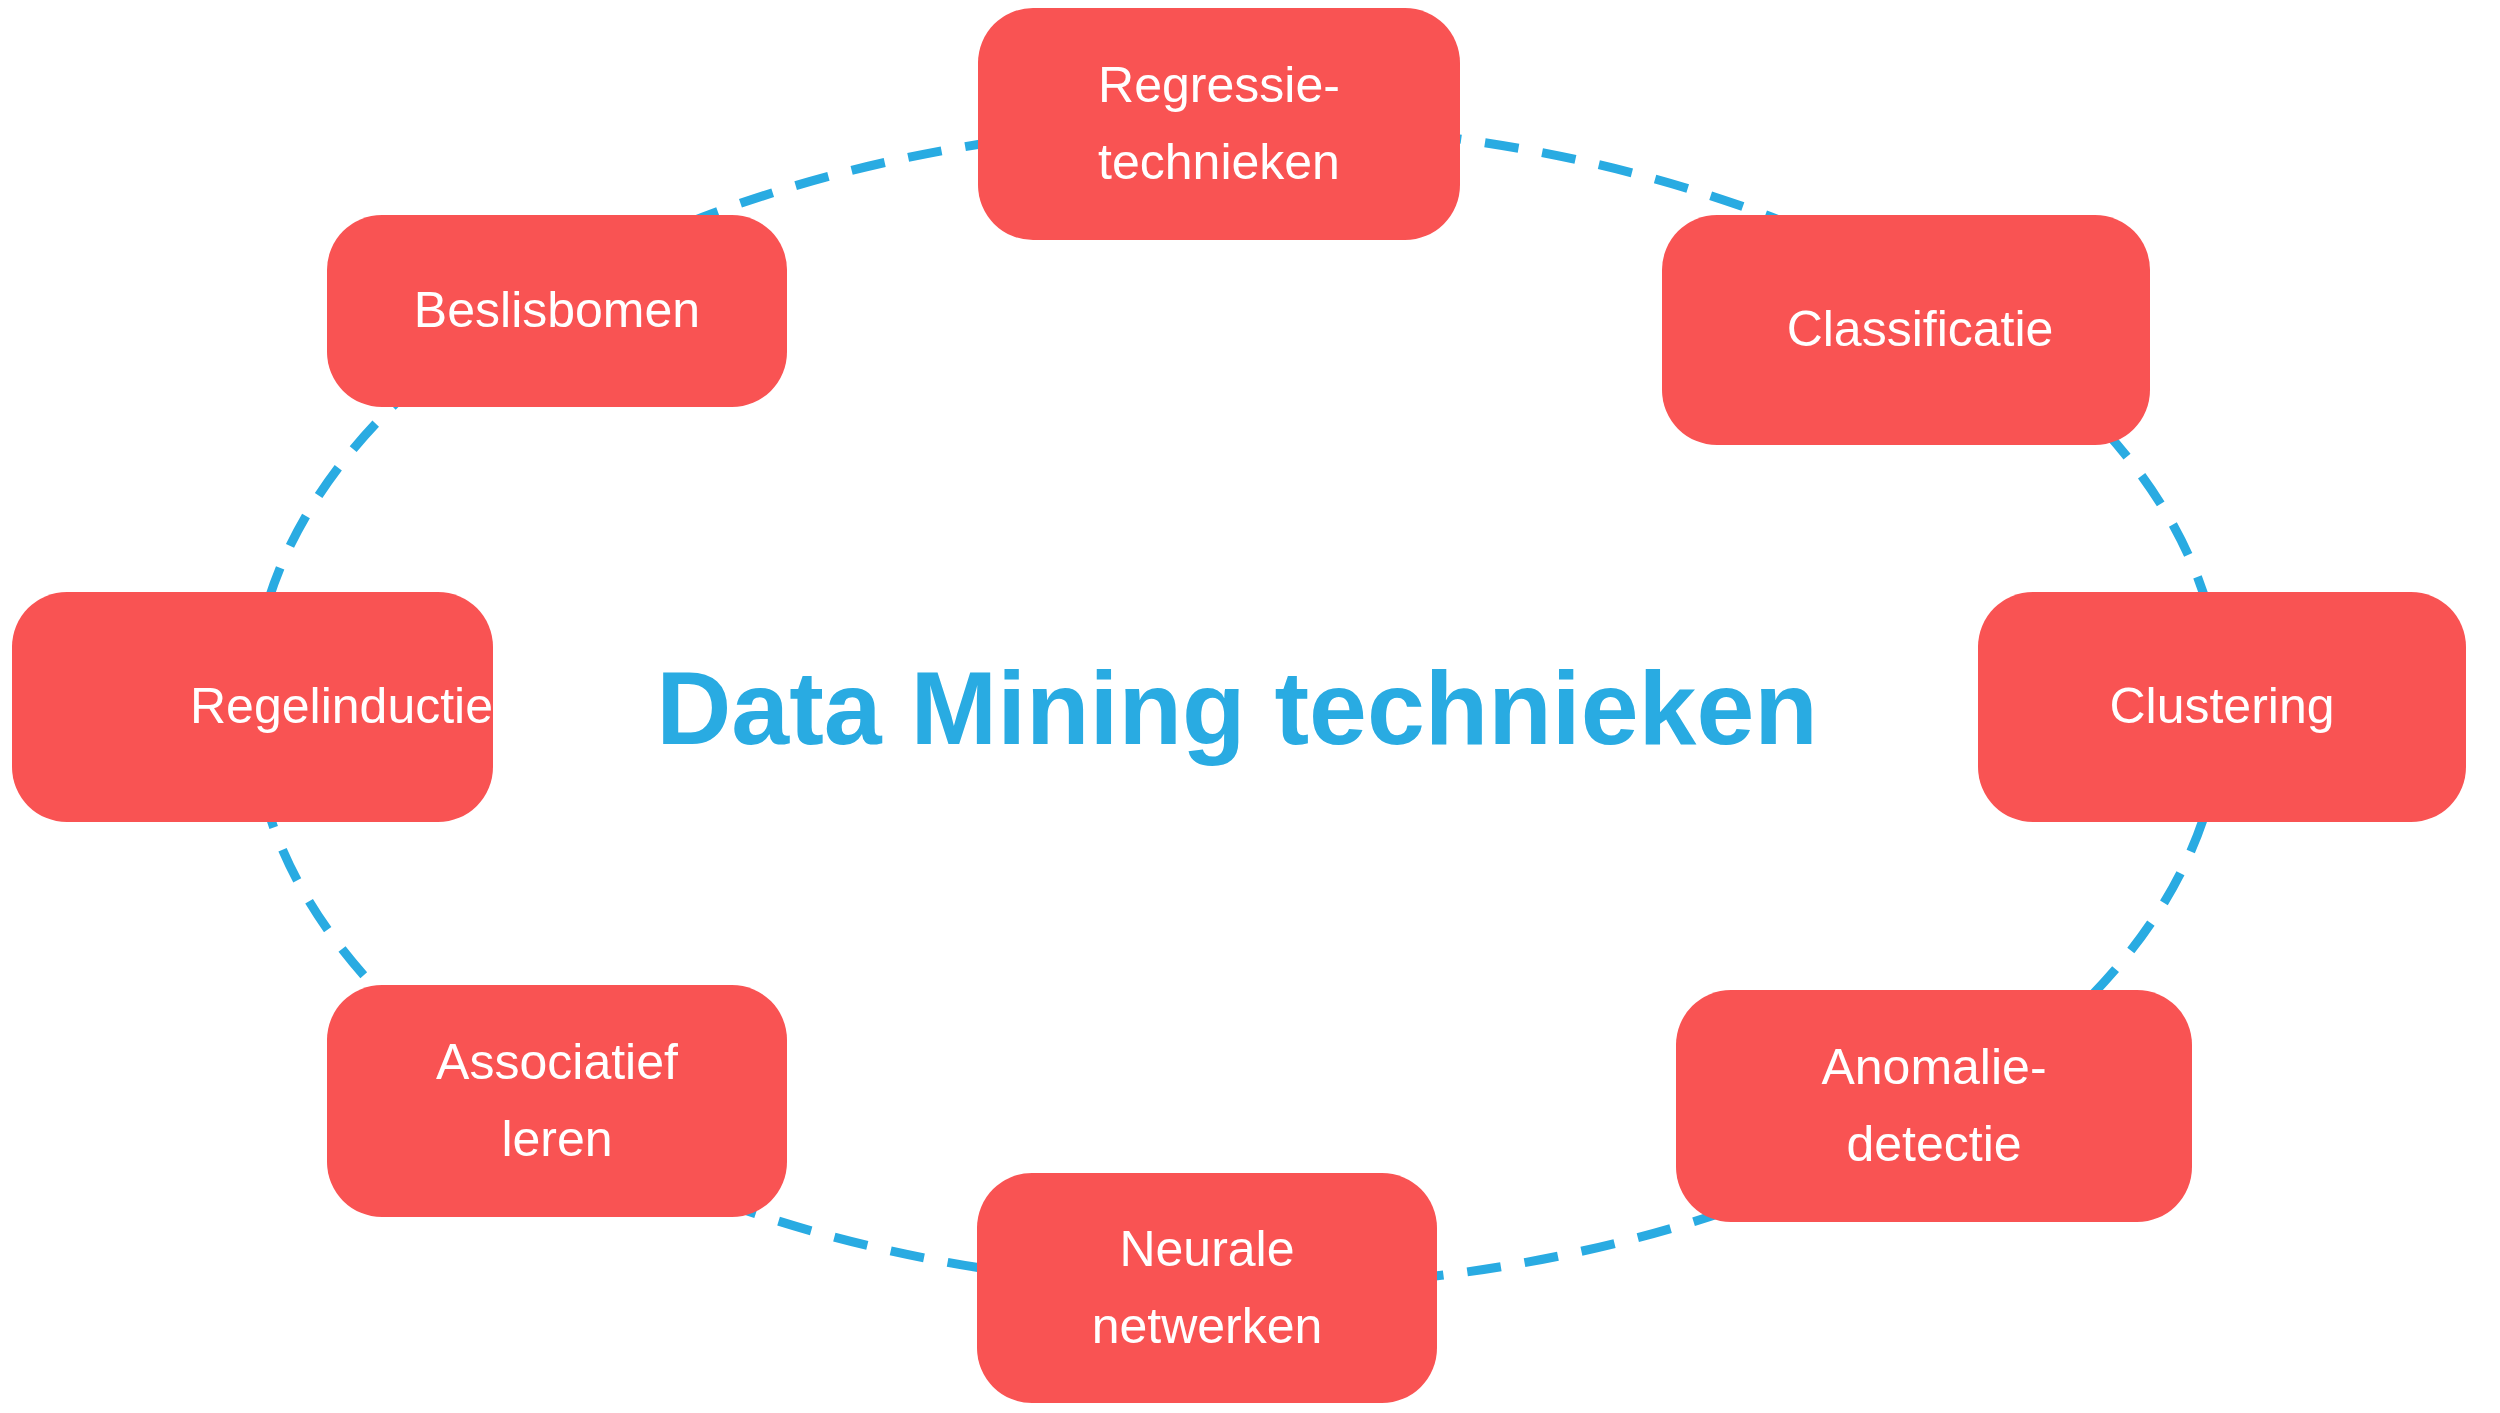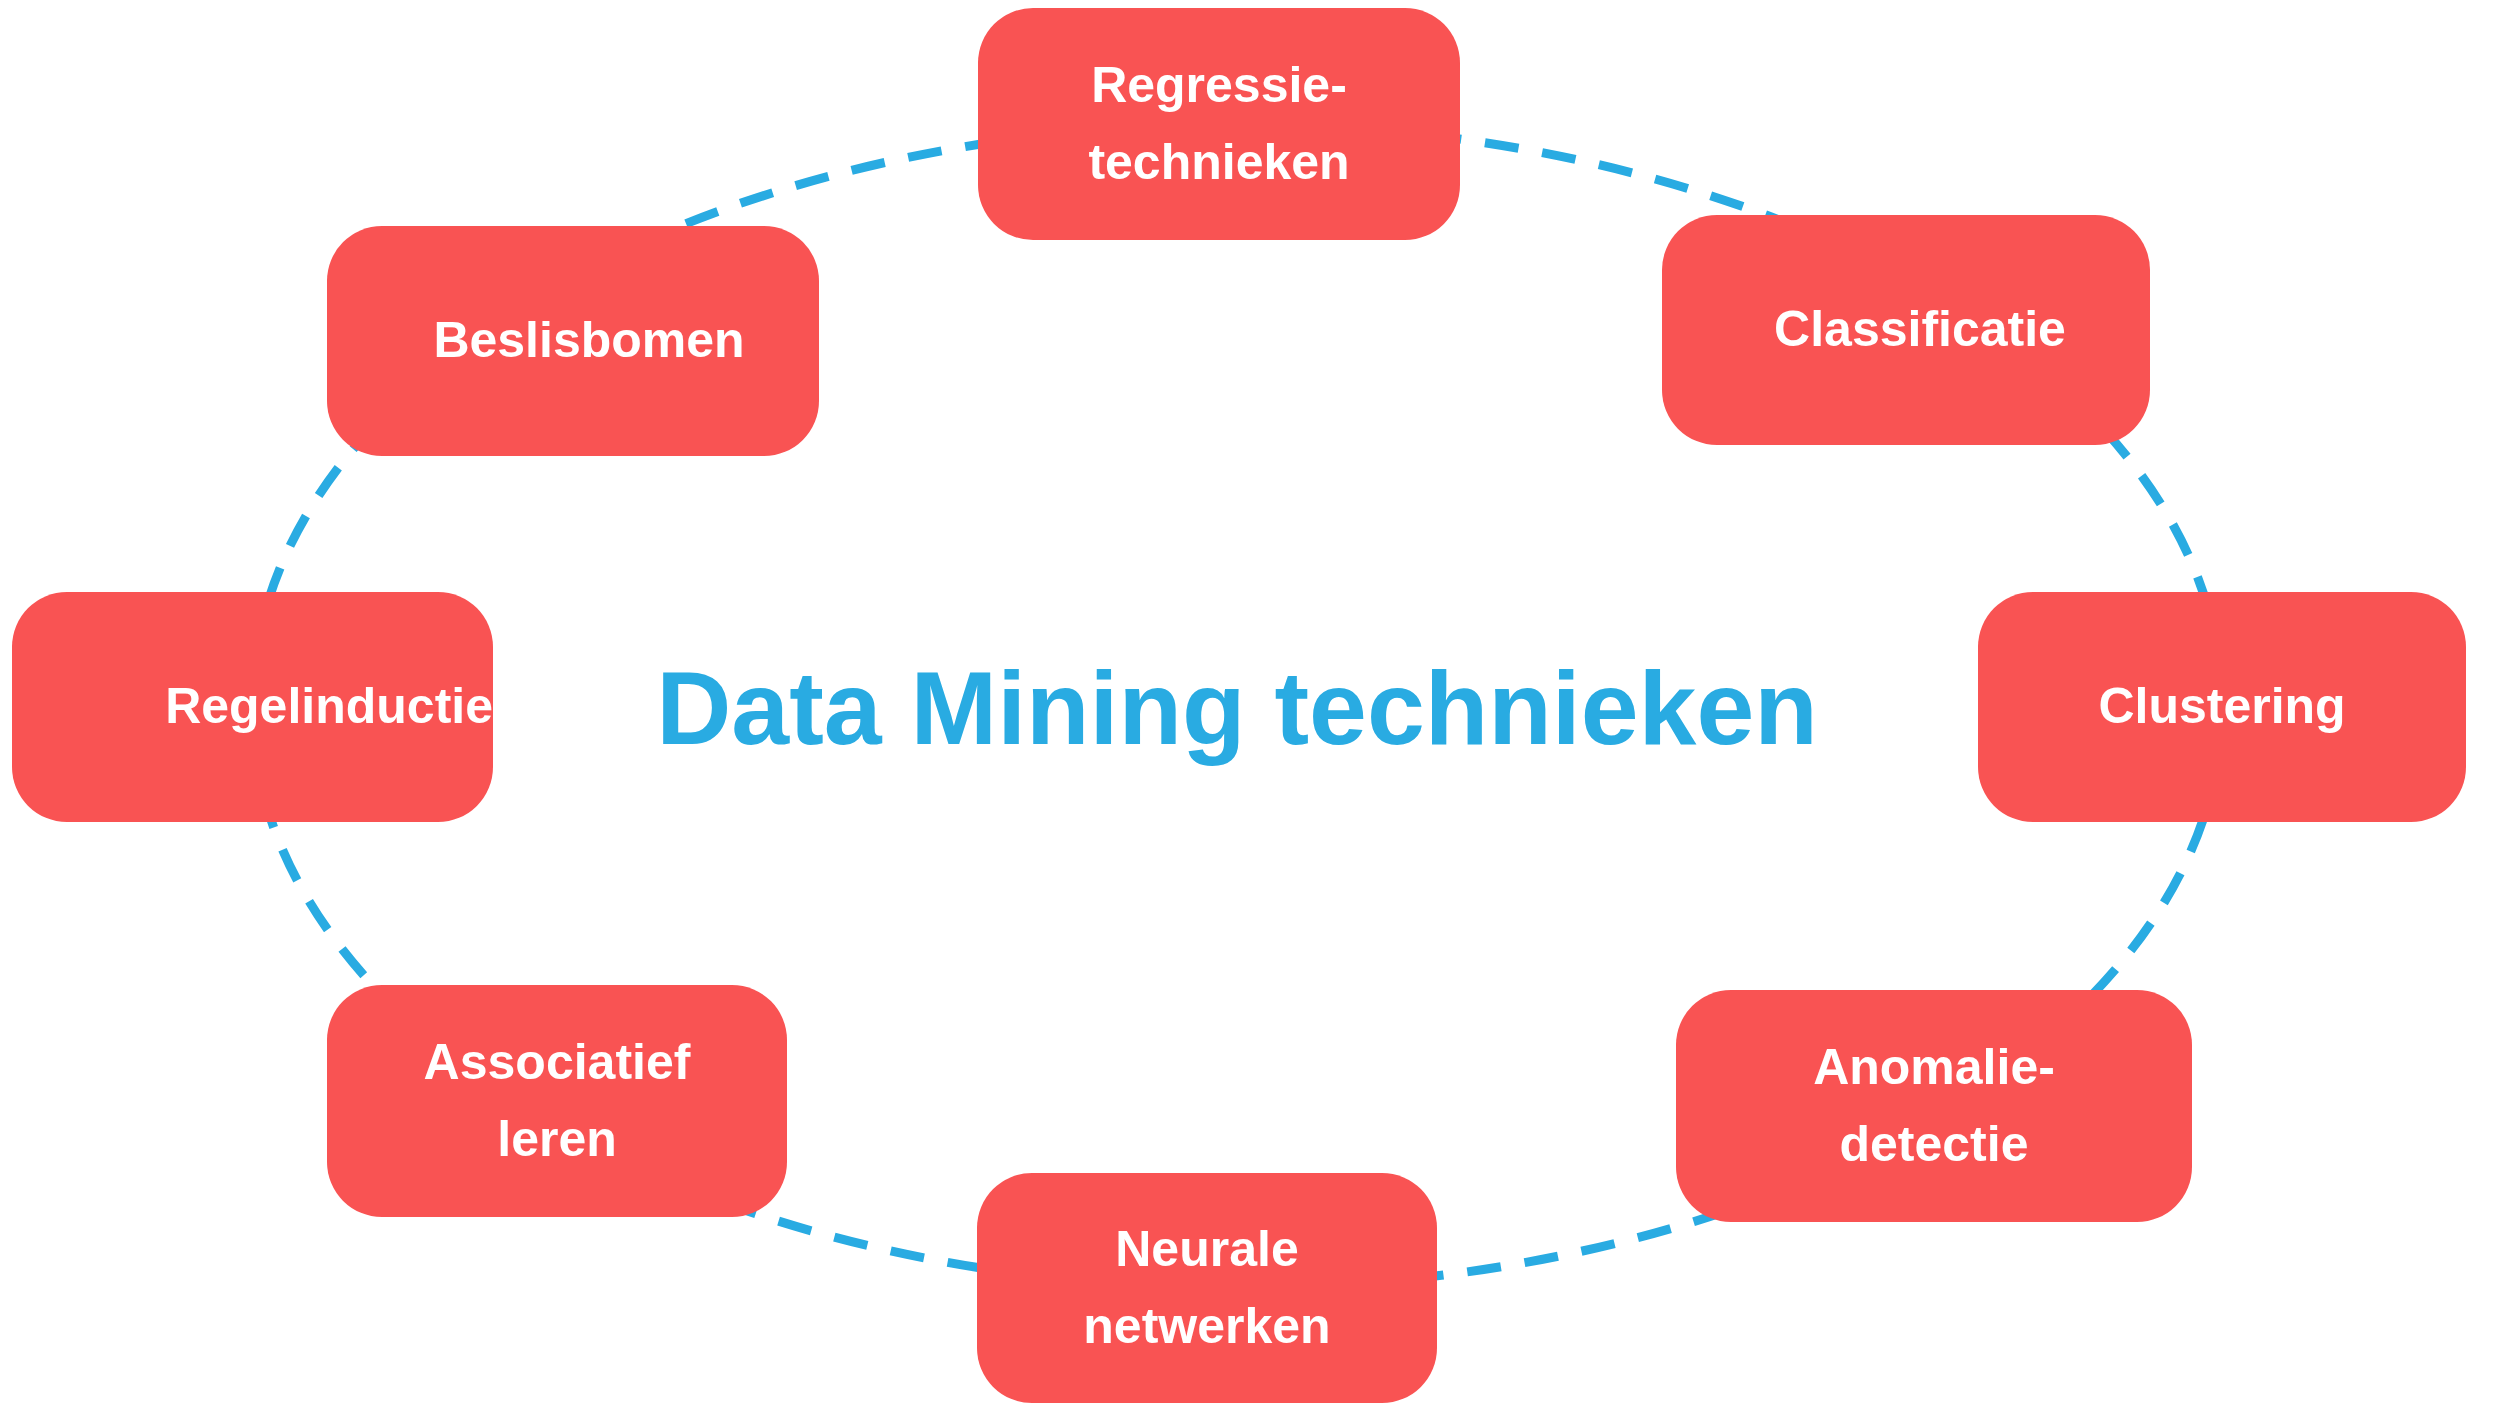--- a/index.html
+++ b/index.html
@@ -33,30 +33,29 @@
     background: var(--node-fill, #f95353);
     color: var(--node-text, #ffffff);
     border-radius: 55px;
     display: flex;
     align-items: center;
     justify-content: center;
     text-align: center;
     font-size: 50px;
     line-height: 1.55;
     white-space: pre-line;
-    font-weight: bold;
   }
   .node-top          { left: 978px;  top: 8px;    width: 482px; height: 232px; }
   .node-top-right    { left: 1662px; top: 215px;  width: 460px; height: 230px; padding-left: 28px; }
   .node-right        { left: 1978px; top: 592px;  width: 488px; height: 230px; }
   .node-bottom-right { left: 1676px; top: 990px;  width: 516px; height: 232px; }
   .node-bottom       { left: 977px;  top: 1173px; width: 460px; height: 230px; }
   .node-bottom-left  { left: 327px;  top: 985px;  width: 460px; height: 232px; }
   .node-left         { left: 12px;   top: 592px;  width: 481px; height: 230px; justify-content: flex-end; }
-  .node-top-left     { left: 327px;  top: 226px;  width: 460px; height: 230px; padding-left: 32px; }
+  .node-top-left     { left: 327px;  top: 215px;  width: 460px; height: 192px; }
   .diagram-title {
     position: absolute;
     left: 0;
     top: 4px;
     width: 2500px;
     height: 1413px;
     display: flex;
     align-items: center;
     justify-content: center;
     pointer-events: none;

